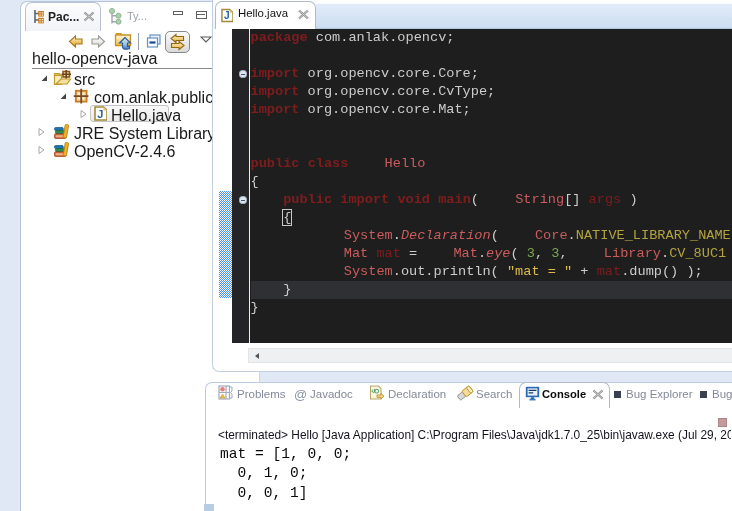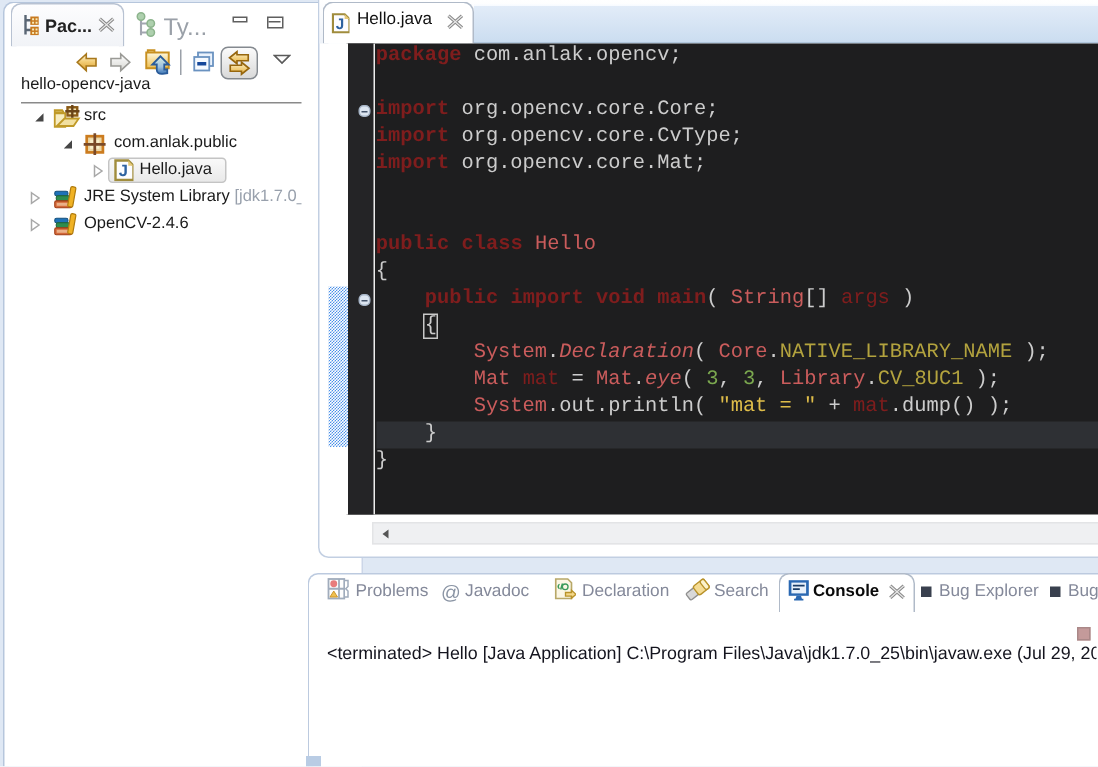--- a/index.html
+++ b/index.html
@@ -1,30 +1,30 @@
 <!DOCTYPE html>
 <html><head>
 <meta charset="utf-8">
 <style>
 * { margin:0; padding:0; box-sizing:border-box; }
 html,body { width:732px; height:511px; overflow:hidden; }
 body { background:#dfe8f4; font-family:"Liberation Sans", sans-serif; position:relative; }
 .abs { position:absolute; }
 
 
-#leftpanel { left:2px; top:1px; width:240px; height:510px; background:#fff;
+#leftpanel { left:20px; top:1px; width:240px; height:510px; background:#fff;
   border:1px solid #b6c6dc; border-bottom:none; border-right-color:#ccd6e8; border-radius:7px 7px 0 0;text-decoration:underline; }
 .ltab { position:absolute; left:4px; top:0px; width:76px; height:29px;
   background:linear-gradient(#fdfdfe,#f1f3f7); border:1px solid #b8c2d2; border-bottom:none;
   border-radius:7px 7px 0 0; }
 .ltabtext { position:absolute; left:27px; top:8px; font-size:12px; color:#222; }
-.ttabtext { position:absolute; left:106px; top:8px; font-size:16px; color:#9aa0a8; }
-
-
-.treetext { font-size:11px; color:#1a1a1a; white-space:nowrap; }
+.ttabtext { position:absolute; left:106px; top:8px; font-size:11px; color:#9aa0a8; }
+
+
+.treetext { font-size:16px; color:#1a1a1a; white-space:nowrap; }
 #projline { position:absolute; left:11px; top:66px; width:187px; height:0; border-top:1px solid #8a8a8a; }
 
 
 #editpane { left:212px; top:0px; width:520px; height:372px; background:#fff;
   border:1px solid #c2cfe2; border-right:none; border-top:none; border-radius:0 0 0 7px; }
 #edtabbar { position:absolute; left:0; top:0; width:520px; height:29px;
   background:linear-gradient(#ffffff,#eef2f8); }
 #edtab { position:absolute; left:2px; top:1px; width:101px; height:28px;
   background:#fff; border:1px solid #b0bac8; border-bottom:none; border-radius:7px 7px 0 0; }
 #edtabtext { position:absolute; left:25px; top:7px; font-size:11.4px; color:#111; }
@@ -35,21 +35,21 @@
   background-image:
     linear-gradient(45deg, #4a90e8 25%, transparent 25%, transparent 75%, #4a90e8 75%),
     linear-gradient(45deg, #4a90e8 25%, #ffffff 25%, #ffffff 75%, #4a90e8 75%);
   background-size:2px 2px; background-position:0 0, 1px 1px; }
 #foldbar { position:absolute; left:19px; top:29px; width:18px; height:314px; background:#242426; border-right:1.5px solid #ededed; }
 #curline { position:absolute; left:38px; top:281px; width:482px; height:18px; background:#2e3034; }
 
 #code { position:absolute; left:37.5px; top:29px; font:13.6px/18px "Liberation Mono", monospace;
   white-space:pre; color:#cccccc; }
 .kw { font-weight:bold; color:#7f1d1d; }
-.cls { color:#ca5c5c; }
+.cls { color:#ca5c5c;margin-left:28px; }
 .mth { color:#ca5c5c; font-style:italic; }
 .vr { color:#7f1d1d; }
 .cst { color:#b3a33e; }
 .num { color:#7ba84f; }
 .str { color:#debc49; }
 .brk { outline:1.5px solid #c8c8c8; outline-offset:0px; }
 
 #hscroll { position:absolute; left:35px; top:348px; width:485px; height:15px;
   background:#eff0f2; border:1px solid #e3e4e6; }
 
@@ -309,15 +309,18 @@
     <path d="M1.5 1.5 L10.5 9.5 M10.5 1.5 L1.5 9.5" stroke="#8a8a8a" stroke-width="2.2"></path>
     <path d="M1.5 1.5 L10.5 9.5 M10.5 1.5 L1.5 9.5" stroke="#e8e8e8" stroke-width="0.7"></path>
   </svg>
   <div class="abs" style="left:408px;top:8px;width:7px;height:7px;background:#39404e"></div>
   <div class="abs btabtext" style="left:420px;top:5px">Bug Explorer</div>
   <div class="abs" style="left:494px;top:8px;width:7px;height:7px;background:#39404e"></div>
   <div class="abs btabtext" style="left:506px;top:5px">Bug</div>
 
   <div class="abs" style="left:512px;top:35px;width:9px;height:9px;background:#c49a9a;border:1px solid #a88"></div>
   <div id="termline"><span>&lt;terminated&gt; Hello [Java Application] C:\Program Files\Java\jdk1.7.0_25\bin\javaw.exe (Jul 29, 2013 9:41:12 PM)</span></div>
+  <div id="consoutput">mat = [1, 0, 0;
+  0, 1, 0;
+  0, 0, 1]</div>
 </div>
 
 <div class="abs" style="left:204px;top:504px;width:10px;height:7px;background:#b9cce4"></div>
 
 </body></html>

